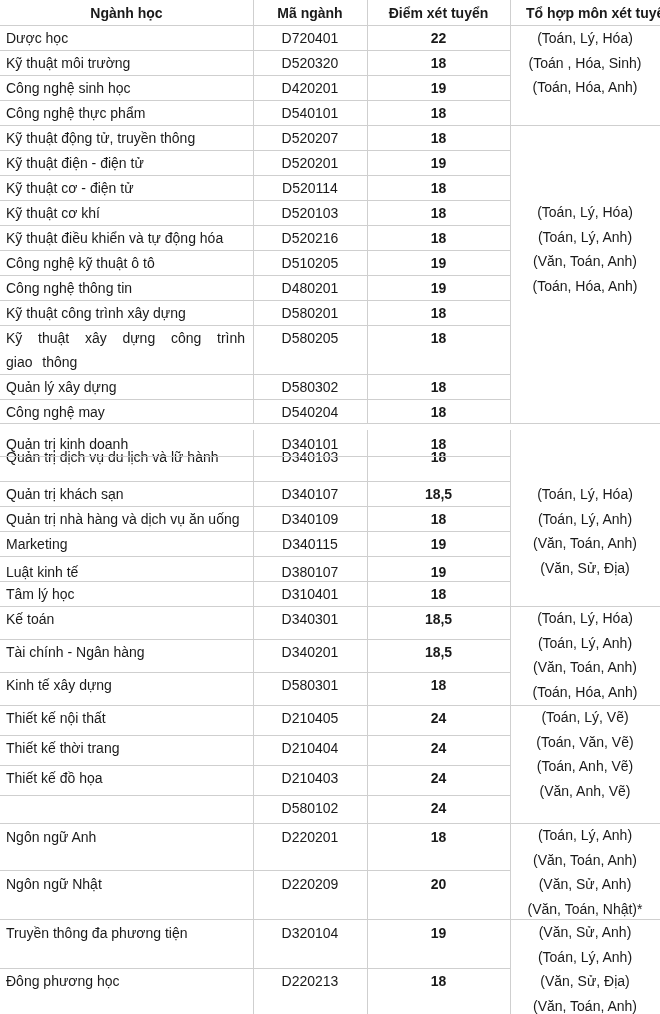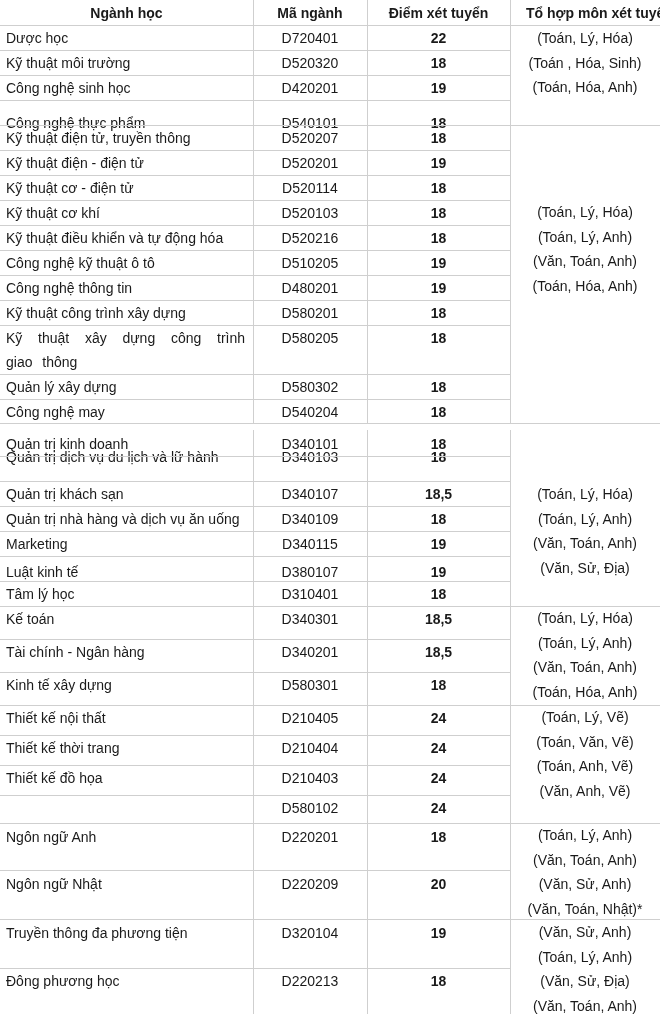--- a/index.html
+++ b/index.html
@@ -42,27 +42,27 @@
   <div class="row" style="top:51px;height:24px;">
     <div class="cell c1 txt">Kỹ thuật môi trường</div>
     <div class="cell c2 txt">D520320</div>
     <div class="cell c3 txt">18</div>
   </div>
   <div class="row" style="top:76px;height:24px;">
     <div class="cell c1 txt">Công nghệ sinh học</div>
     <div class="cell c2 txt">D420201</div>
     <div class="cell c3 txt">19</div>
   </div>
-  <div class="row" style="top:111px;height:24px;">
+  <div class="row" style="top:101px;height:24px;">
     <div class="cell c1 txt">Công nghệ thực phẩm</div>
     <div class="cell c2 txt">D540101</div>
     <div class="cell c3 txt">18</div>
   </div>
   <div class="row" style="top:126px;height:24px;">
-    <div class="cell c1 txt">Kỹ thuật điện tử, truyền thông</div>
+    <div class="cell c1 txt">Kỹ thuật động tử, truyền thông</div>
     <div class="cell c2 txt">D520207</div>
     <div class="cell c3 txt">18</div>
   </div>
   <div class="row" style="top:151px;height:24px;">
     <div class="cell c1 txt">Kỹ thuật điện - điện tử</div>
     <div class="cell c2 txt">D520201</div>
     <div class="cell c3 txt">19</div>
   </div>
   <div class="row" style="top:176px;height:24px;">
     <div class="cell c1 txt">Kỹ thuật cơ - điện tử</div>

